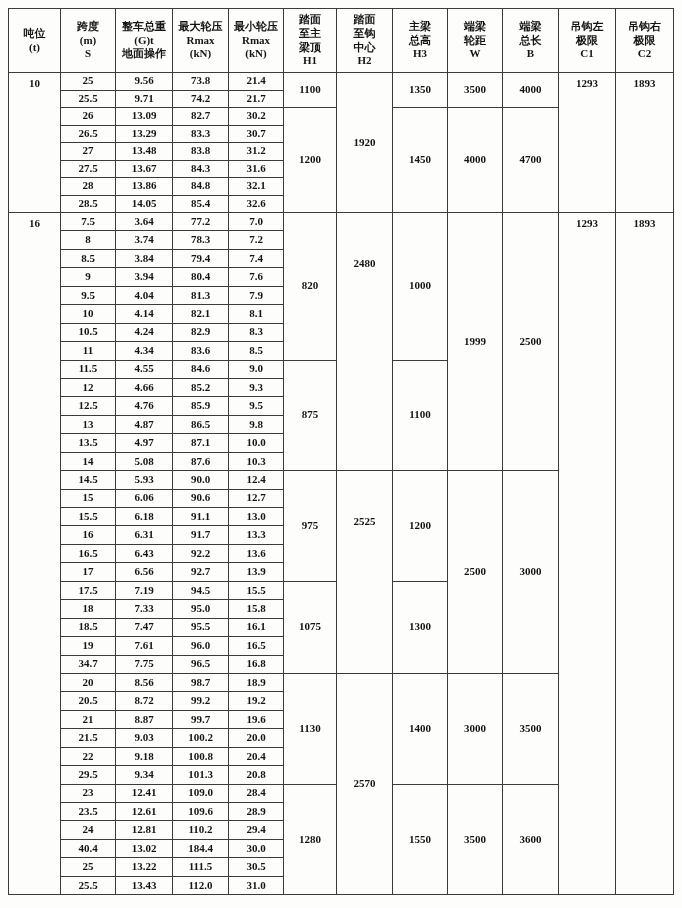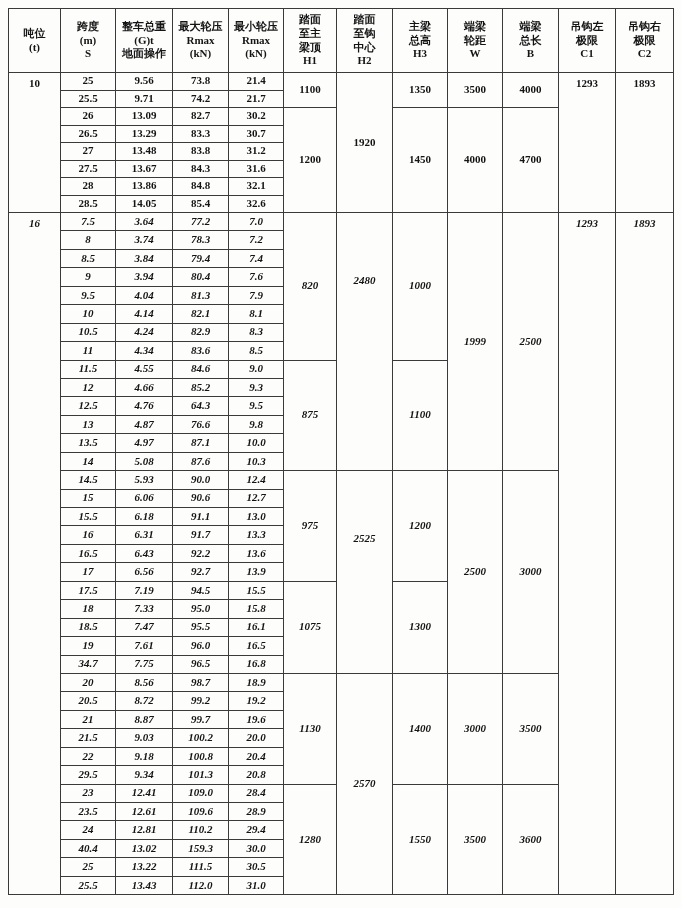--- a/index.html
+++ b/index.html
@@ -6,23 +6,23 @@
   body{background:#f6f6f4;font-family:"Liberation Serif",serif;}
   #page{position:relative;width:682px;height:908px;background:#fdfdfc;overflow:hidden;}
   table#spec-table{position:absolute;left:8px;top:8px;width:666px;border-collapse:collapse;table-layout:fixed;background:#fdfdfc;}
   table#spec-table, table#spec-table th, table#spec-table td{border:1px solid #3a3a3a;}
   table#spec-table{border:1.5px solid #2e2e2e;}
   th,td{padding:0;text-align:center;vertical-align:middle;color:#141414;
         font-family:"Liberation Serif",serif;font-weight:bold;font-size:11px;line-height:1.25;
         overflow:hidden;}
   thead tr{height:64px;}
   tbody.sec0 tr{height:17.5px;}
-  tbody.sec1 tr{height:18.45px;font-style:italic;}
+  tbody.sec1 tr{height:18.45px;}
   td.va-top{vertical-align:top;padding-top:4px;}
-  td.va-upper{vertical-align:top;padding-top:61px;}
+  td.va-upper{vertical-align:top;padding-top:44px;}
   th div{margin:0 auto;}
 </style>
 </head>
 <body>
 
 <div id="page">
   <table id="spec-table">
     <colgroup>
         <col style="width: 52px;">
         <col style="width: 55px;">
@@ -231,27 +231,27 @@
         </tr>
         <tr>
           <td>12</td>
           <td>4.66</td>
           <td>85.2</td>
           <td>9.3</td>
         </tr>
         <tr>
           <td>12.5</td>
           <td>4.76</td>
-          <td>64.3</td>
+          <td>85.9</td>
           <td>9.5</td>
         </tr>
         <tr>
           <td>13</td>
           <td>4.87</td>
-          <td>76.6</td>
+          <td>86.5</td>
           <td>9.8</td>
         </tr>
         <tr>
           <td>13.5</td>
           <td>4.97</td>
           <td>87.1</td>
           <td>10.0</td>
         </tr>
         <tr>
           <td>14</td>
@@ -391,21 +391,21 @@
         </tr>
         <tr>
           <td>24</td>
           <td>12.81</td>
           <td>110.2</td>
           <td>29.4</td>
         </tr>
         <tr>
           <td>40.4</td>
           <td>13.02</td>
-          <td>159.3</td>
+          <td>184.4</td>
           <td>30.0</td>
         </tr>
         <tr>
           <td>25</td>
           <td>13.22</td>
           <td>111.5</td>
           <td>30.5</td>
         </tr>
         <tr>
           <td>25.5</td>

